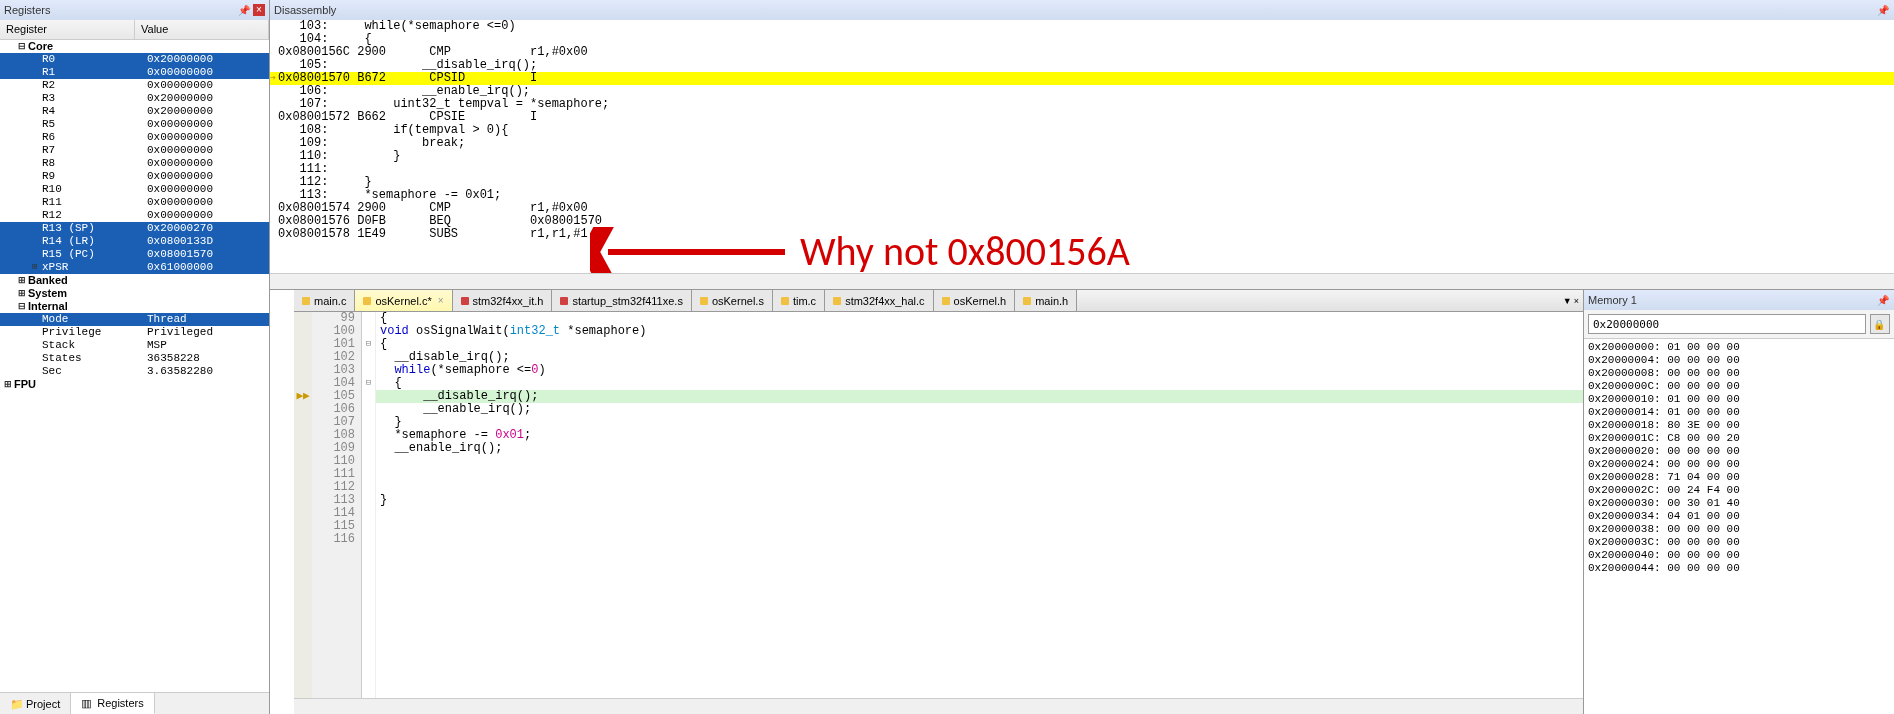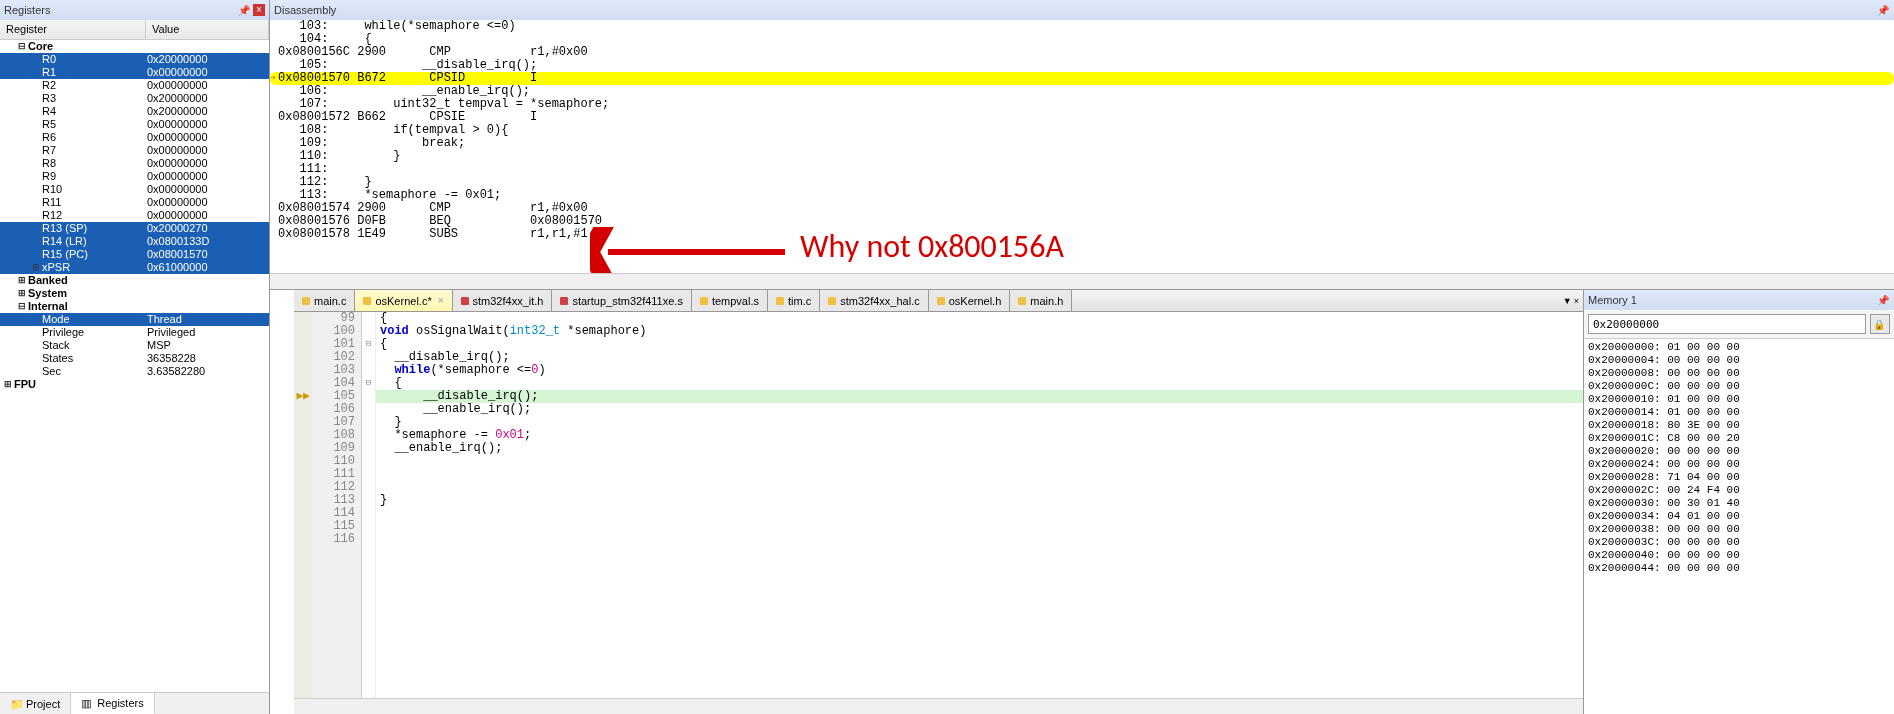--- a/index.html
+++ b/index.html
@@ -5,71 +5,71 @@
 * { margin: 0; padding: 0; box-sizing: border-box; }
 body { font-family: Tahoma, Arial, sans-serif; font-size: 11px; background: #fff; overflow: hidden; }
 .container { display: flex; width: 1894px; height: 714px; }
 .left-panel { width: 270px; display: flex; flex-direction: column; border-right: 1px solid #999; }
 .panel-header { background: linear-gradient(#e1eafb, #d0dcf0); height: 20px; display: flex; align-items: center; padding: 0 4px; font-size: 11px; color: #333; position: relative; }
 .panel-header .pin { position: absolute; right: 18px; font-size: 10px; }
 .panel-header .close { position: absolute; right: 4px; font-size: 10px; background: #c33; color: #fff; width: 12px; height: 12px; text-align: center; line-height: 12px; }
 .reg-grid { flex: 1; overflow: auto; background: #fff; }
 .reg-head { display: flex; background: linear-gradient(#f4f4f4, #e8e8e8); border-bottom: 1px solid #ccc; height: 20px; }
 .reg-head-cell { padding: 3px 6px; border-right: 1px solid #ccc; font-size: 11px; }
-.reg-head-cell:first-child { width: 146px; }
+.reg-head-cell:first-child { width: 135px; }
 .reg-head-cell:last-child { flex: 1; }
 .reg-tree { font-size: 11px; }
 .reg-row { display: flex; height: 13px; line-height: 13px; padding-left: 4px; }
 .reg-row.lvl0 { padding-left: 4px; font-weight: bold; }
 .reg-row.lvl1 { padding-left: 18px; font-weight: bold; }
-.reg-row.lvl2 { padding-left: 32px; }
+.reg-row.lvl2 { padding-left: 32px; font-family: Liberation Mono, monospace; }
 .reg-row .expander { display: inline-block; width: 10px; font-size: 9px; color: #333; }
 .reg-row.selected { background: #1a5fb4; color: #fff; }
 .reg-name { width: 105px; }
 .reg-val { }
 .tabs-bottom { display: flex; background: #f0f0f0; border-top: 1px solid #ccc; height: 22px; }
 .tab-btn { padding: 3px 10px; border-right: 1px solid #ccc; font-size: 11px; display: flex; align-items: center; gap: 4px; cursor: pointer; }
 .tab-btn.active { background: #fff; border-bottom: 1px solid #fff; }
 .tab-icon { width: 12px; height: 12px; display: inline-block; }
 .right-panel { flex: 1; display: flex; flex-direction: column; }
 .disasm-panel { height: 290px; display: flex; flex-direction: column; border-bottom: 1px solid #999; }
 .disasm-body { flex: 1; font-family: Consolas, 'Courier New', monospace; font-size: 12px; overflow: auto; background: #fff; position: relative; }
 .disasm-line { white-space: pre; height: 13px; line-height: 13px; padding-left: 8px; position: relative; }
-.disasm-line.highlight { background: #fffd00; border-radius: 6px; }
+.disasm-line.highlight { background: #fffd00; }
 .disasm-line.current::before { content: '➔'; position: absolute; left: 0; color: #cc9900; font-size: 10px; }
 .disasm-scrollbar { height: 16px; background: #f0f0f0; border-top: 1px solid #ccc; }
 .editor-area { flex: 1; display: flex; }
 .editor-panel { flex: 1; display: flex; flex-direction: column; border-right: 1px solid #999; margin-left: 24px; }
 .file-tabs { display: flex; background: linear-gradient(#f4f4f4, #e2e2e2); height: 22px; border-bottom: 1px solid #999; overflow: hidden; }
 .file-tab { padding: 3px 8px; border-right: 1px solid #999; font-size: 11px; display: flex; align-items: center; gap: 4px; background: #e8e8e8; cursor: pointer; white-space: nowrap; }
 .file-tab.active { background: linear-gradient(#fffad0, #fff8b0); }
 .file-tab .dot { width: 8px; height: 8px; display: inline-block; }
 .file-tab .close-x { font-size: 10px; color: #999; margin-left: 2px; }
 .editor-body { flex: 1; display: flex; font-family: Consolas, 'Courier New', monospace; font-size: 12px; overflow: auto; position: relative; }
 .line-numbers { background: #f0f0f0; width: 50px; text-align: right; padding-right: 6px; color: #888; border-right: 1px solid #ccc; }
 .line-numbers div { height: 13px; line-height: 13px; }
 .fold-gutter { width: 14px; background: #fff; border-right: 1px solid #eee; }
 .fold-gutter div { height: 13px; line-height: 13px; text-align: center; color: #888; font-size: 9px; }
 .code-lines { flex: 1; }
 .code-lines div { height: 13px; line-height: 13px; white-space: pre; padding-left: 4px; }
 .code-lines div.current-line { background: #d4f4d4; }
 .bp-gutter { width: 18px; background: #ecebe4; }
 .bp-gutter div { height: 13px; line-height: 13px; text-align: center; }
 .bp-gutter .arrow { color: #cc9900; font-size: 11px; }
-.kw { color: #0000cc; font-weight: bold; }
+.kw { color: #0000cc; }
 .typ { color: #0088cc; }
 .num { color: #cc0088; }
 .editor-hscroll { height: 16px; background: #f0f0f0; border-top: 1px solid #ccc; }
 .memory-panel { width: 310px; display: flex; flex-direction: column; }
 .mem-input-row { padding: 4px; display: flex; gap: 4px; background: #f4f4f4; border-bottom: 1px solid #ccc; }
 .mem-input { flex: 1; border: 1px solid #999; height: 20px; padding: 2px 4px; font-family: Consolas, monospace; font-size: 11px; }
 .mem-btn { width: 20px; height: 20px; border: 1px solid #999; background: #e8e8e8; font-size: 10px; cursor: pointer; }
 .mem-body { flex: 1; font-family: Consolas, 'Courier New', monospace; font-size: 11px; overflow: auto; padding: 2px 4px; }
 .mem-body div { white-space: pre; height: 13px; line-height: 13px; }
-.annotation { position: absolute; color: #d40000; font-size: 32px; font-family: Calibri, Arial; font-weight: normal; pointer-events: none; }
+.annotation { position: absolute; color: #d40000; font-size: 40px; font-family: Calibri, Arial; font-weight: normal; pointer-events: none; }
 .arrow-svg { position: absolute; pointer-events: none; }
 .tab-tools { margin-left: auto; display: flex; align-items: center; gap: 2px; padding-right: 4px; }
 .tab-tools span { font-size: 9px; cursor: pointer; }
 </style>
 </head>
 <body>
 
 <div class="container">
   <div class="left-panel">
     <div class="panel-header">
@@ -280,21 +280,21 @@
             <div class="file-tab">
               <span class="dot" style="background:#d04040;border-radius:1px;"></span>
               <span>stm32f4xx_it.h</span>
             </div>
             <div class="file-tab">
               <span class="dot" style="background:#d04040;border-radius:1px;"></span>
               <span>startup_stm32f411xe.s</span>
             </div>
             <div class="file-tab">
               <span class="dot" style="background:#f0c040;border-radius:1px;"></span>
-              <span>tempval.s</span>
+              <span>osKernel.s</span>
             </div>
             <div class="file-tab">
               <span class="dot" style="background:#f0c040;border-radius:1px;"></span>
               <span>tim.c</span>
             </div>
             <div class="file-tab">
               <span class="dot" style="background:#f0c040;border-radius:1px;"></span>
               <span>stm32f4xx_hal.c</span>
             </div>
             <div class="file-tab">

